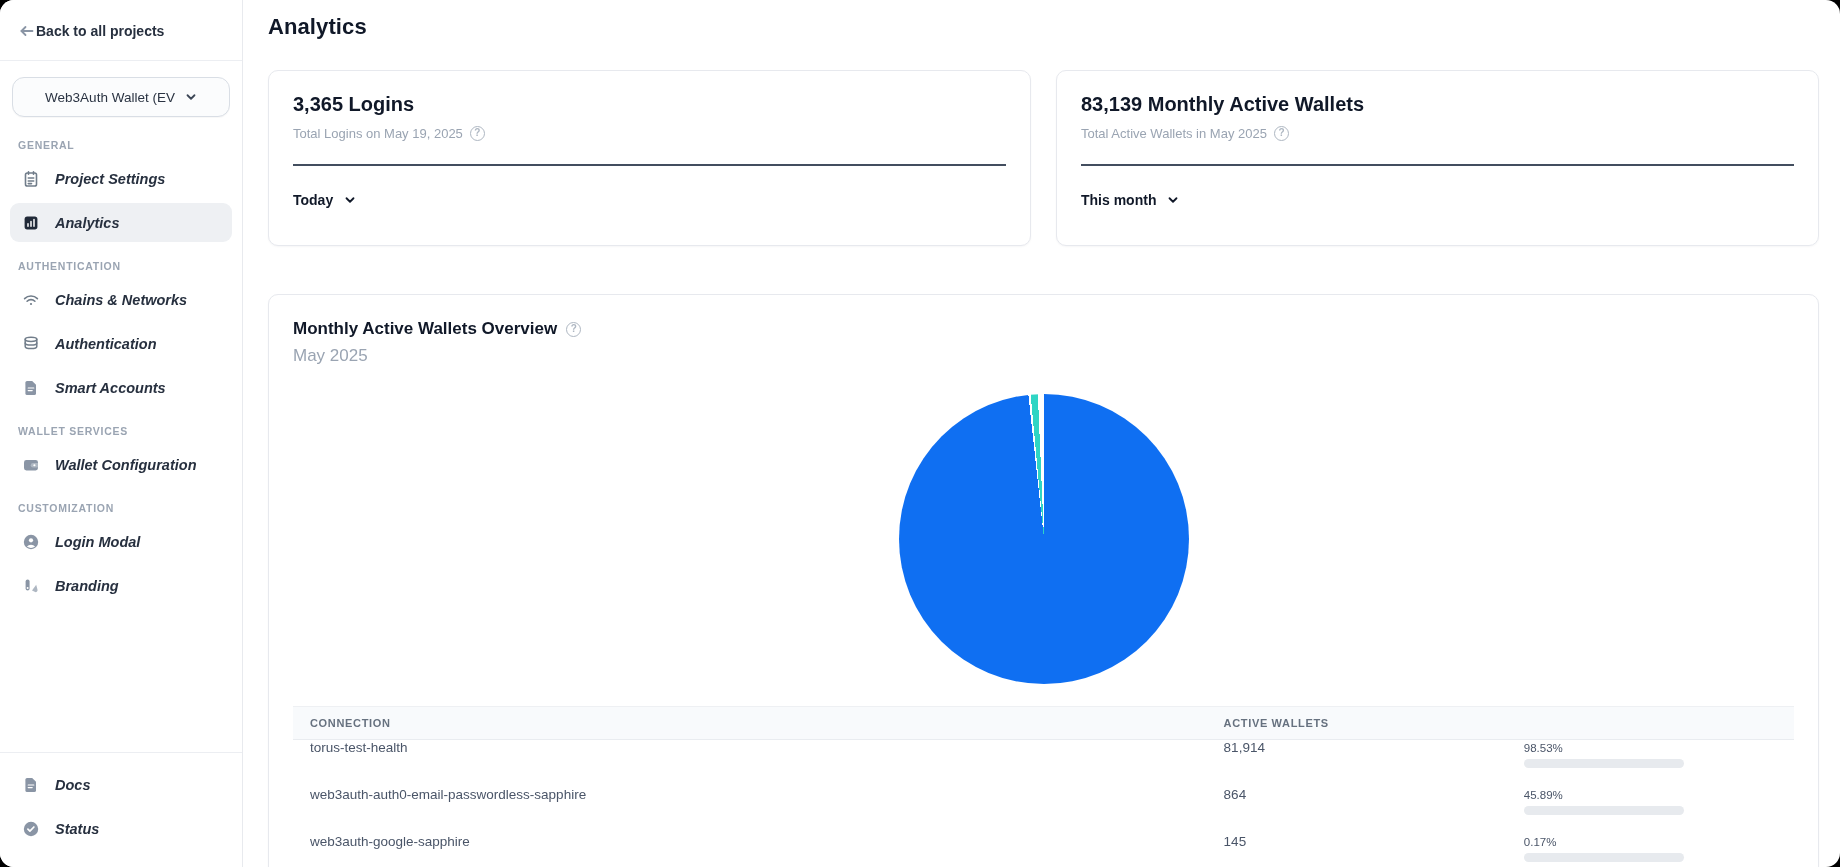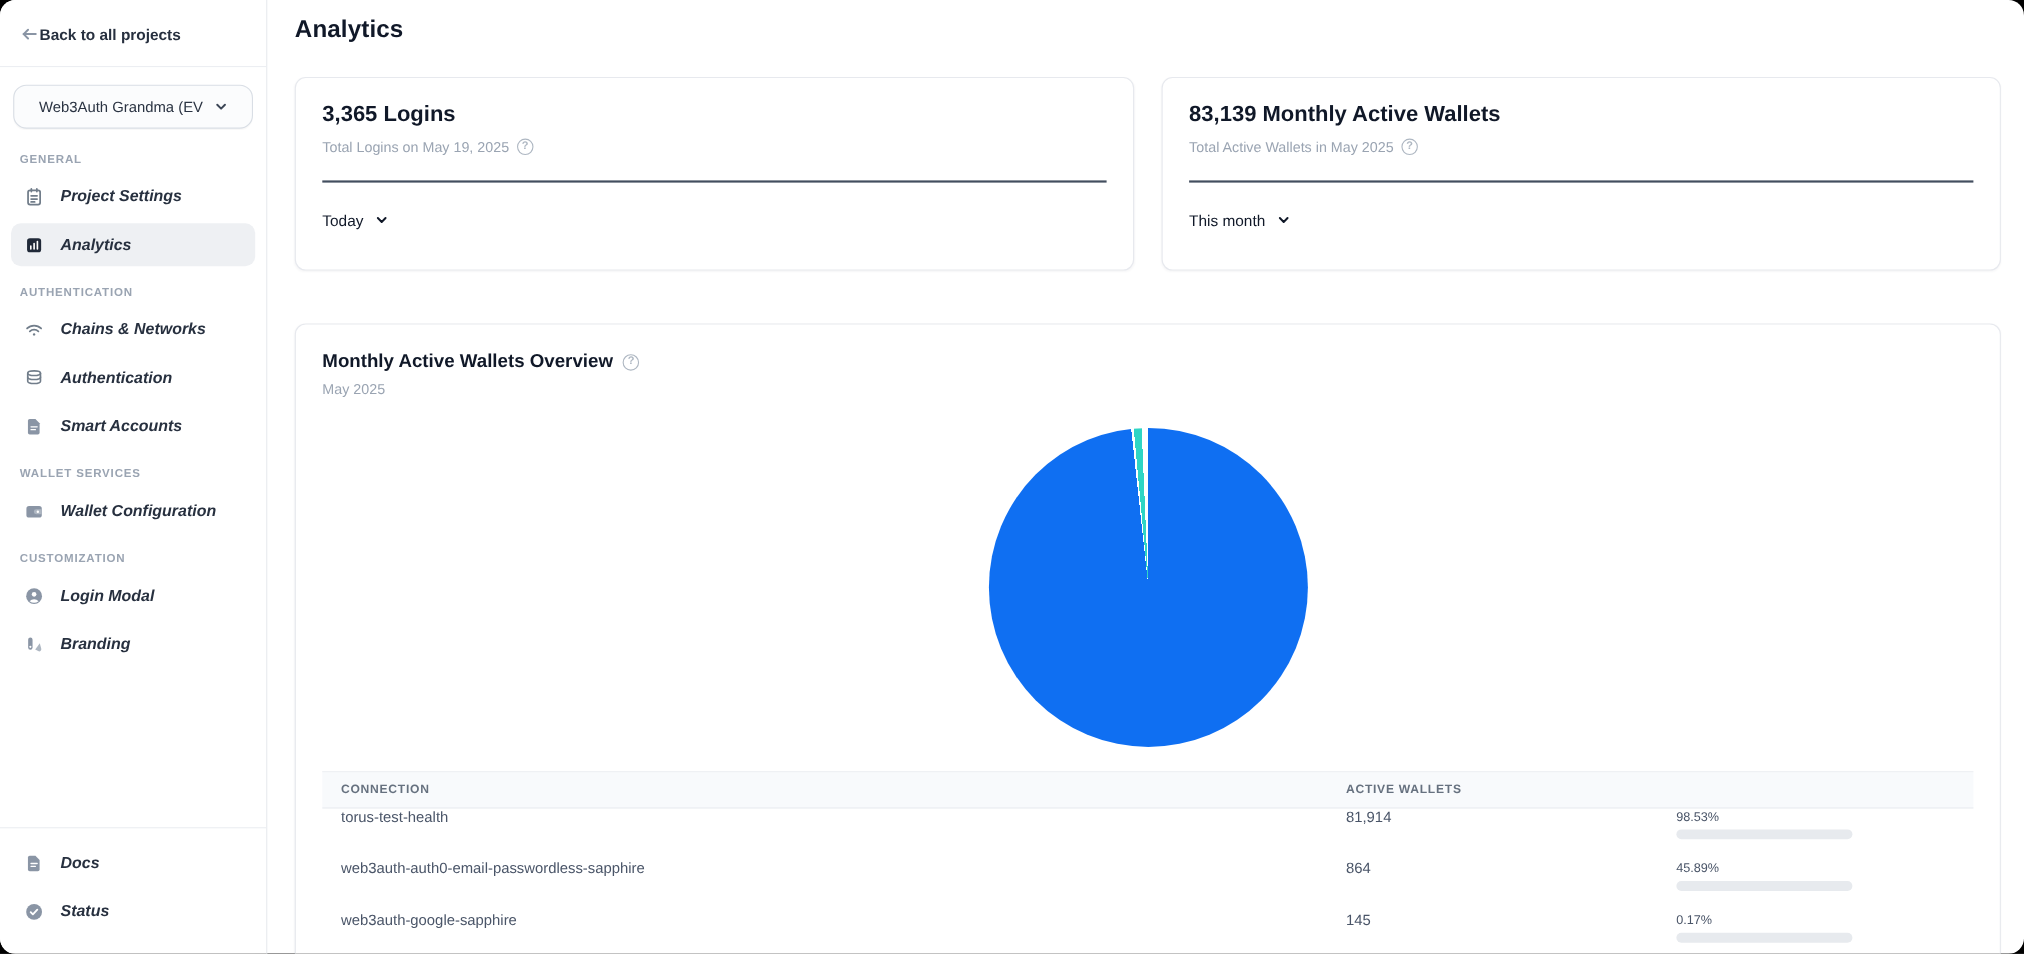--- a/index.html
+++ b/index.html
@@ -57,26 +57,26 @@
   .card {
     background: #fff; border: 1px solid #e7e9ee; border-radius: 10px;
     box-shadow: 0 1px 2px rgba(16,24,40,.04);
   }
   .stat-card { padding: 22px 24px 22px 24px; height: 176px; }
   .stat-value { font-size: 20px; font-weight: 700; color: #101828; }
   .stat-sub { margin-top: 10px; font-size: 13px; color: #9aa4b2; display: flex; align-items: flex-end; gap: 7px; }
   .stat-divider { margin-top: 23px; border-top: 2px solid #434e5f; }
   .range-row {
     margin-top: 26px; display: inline-flex; align-items: center; gap: 11px;
-    font-size: 14px; font-weight: 400; color: #101828; cursor: pointer;
+    font-size: 14px; font-weight: 700; color: #101828; cursor: pointer;
   }
 
   .overview-card { margin-top: 48px; padding: 24px 24px 24px 24px; }
   .overview-title { display: flex; align-items: center; gap: 9px; font-size: 17px; font-weight: 700; color: #101828; }
-  .overview-sub { margin-top: 7px; font-size: 13px; color: #9aa4b2; }
+  .overview-sub { margin-top: 7px; font-size: 17px; color: #9aa4b2; }
 
   .pie-wrap { margin-top: 28px; display: flex; justify-content: center; }
   .pie { width: 290px; height: 290px; border-radius: 50%; }
 
   .conn-table { margin-top: 22px; }
   .t-head {
     display: flex; align-items: center; height: 34px;
     background: #f8fafc; border-top: 1px solid #eef0f3; border-bottom: 1px solid #e9ecf0;
   }
   .t-head .th {
@@ -111,21 +111,21 @@
         <svg width="18" height="18" viewBox="0 0 18 18" fill="none" stroke="#8a95a5" stroke-width="1.8" stroke-linecap="round" stroke-linejoin="round">
           <path d="M14.5 9h-11"></path>
             <path d="M7.5 5L3.5 9l4 4"></path>
         </svg>
       </span>
       <span class="label">Back to all projects</span>
     </div>
     <div class="side-divider"></div>
 
     <div class="project-select">
-      <span>Web3Auth Grandma (EV</span>
+      <span>Web3Auth Wallet (EV</span>
       <span>
         <svg width="12" height="12" viewBox="0 0 12 12" fill="none" stroke="#3c4656" stroke-width="1.8" stroke-linecap="round" stroke-linejoin="round">
           <path d="M2.5 4.25L6 7.75l3.5-3.5"></path>
         </svg>
       </span>
     </div>
 
     <nav class="nav">
 
       <div class="section-label">GENERAL</div>

